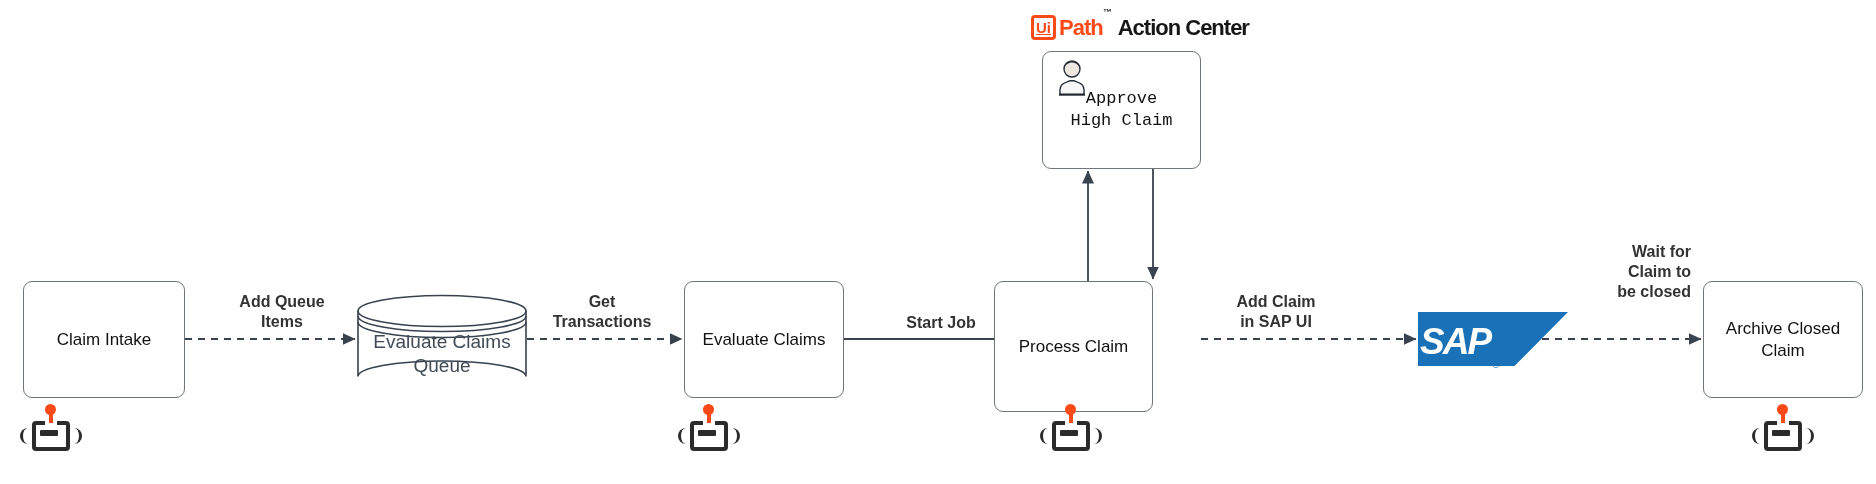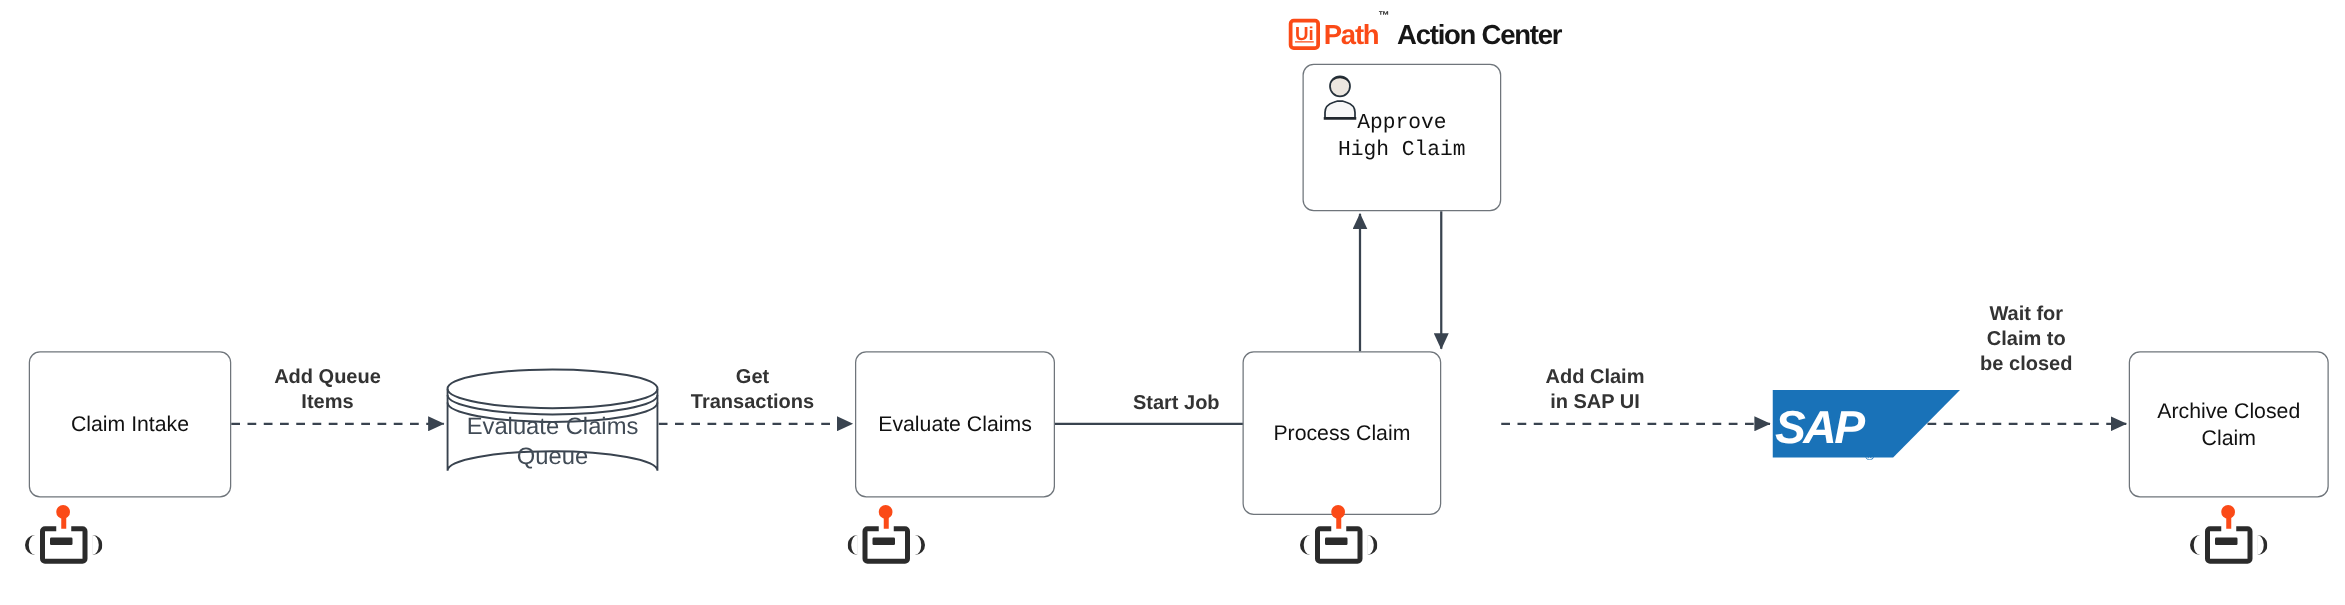--- a/index.html
+++ b/index.html
@@ -132,28 +132,28 @@
       <text x="2" y="42" font-family="Liberation Sans, sans-serif" font-size="37" font-weight="bold" font-style="italic" letter-spacing="-2" fill="#ffffff">SAP</text>
       <text x="74" y="56" font-family="Liberation Sans, sans-serif" font-size="10" fill="#1972B8">®</text>
     </svg>
   </div>
 
   <div class="node" style="left:1703px;top:281px;width:160px;height:117px;">
     <span class="node-label">Archive Closed
 Claim</span>
   </div>
 
-  <div class="elabel" style="left:192px;top:292px;">Add Queue
+  <div class="elabel" style="left:212px;top:292px;">Add Queue
 Items</div>
   <div class="elabel" style="left:532px;top:292px;">Get
 Transactions</div>
   <div class="elabel" style="left:871px;top:313px;">Start Job</div>
   <div class="elabel" style="left:1206px;top:292px;">Add Claim
 in SAP UI</div>
-  <div class="elabel" style="left:1551px;top:242px;">Wait for
+  <div class="elabel" style="left:1551px;top:242px;text-align:right;">Wait for
 Claim to
 be closed</div>
 
   <div class="robot" style="left:20px;">
     <span class="r-head"></span>
     <span class="r-gap"></span>
     <span class="r-stem"></span>
     <span class="r-dot"></span>
     <span class="r-visor"></span>
     <span class="r-paren pl"></span>

